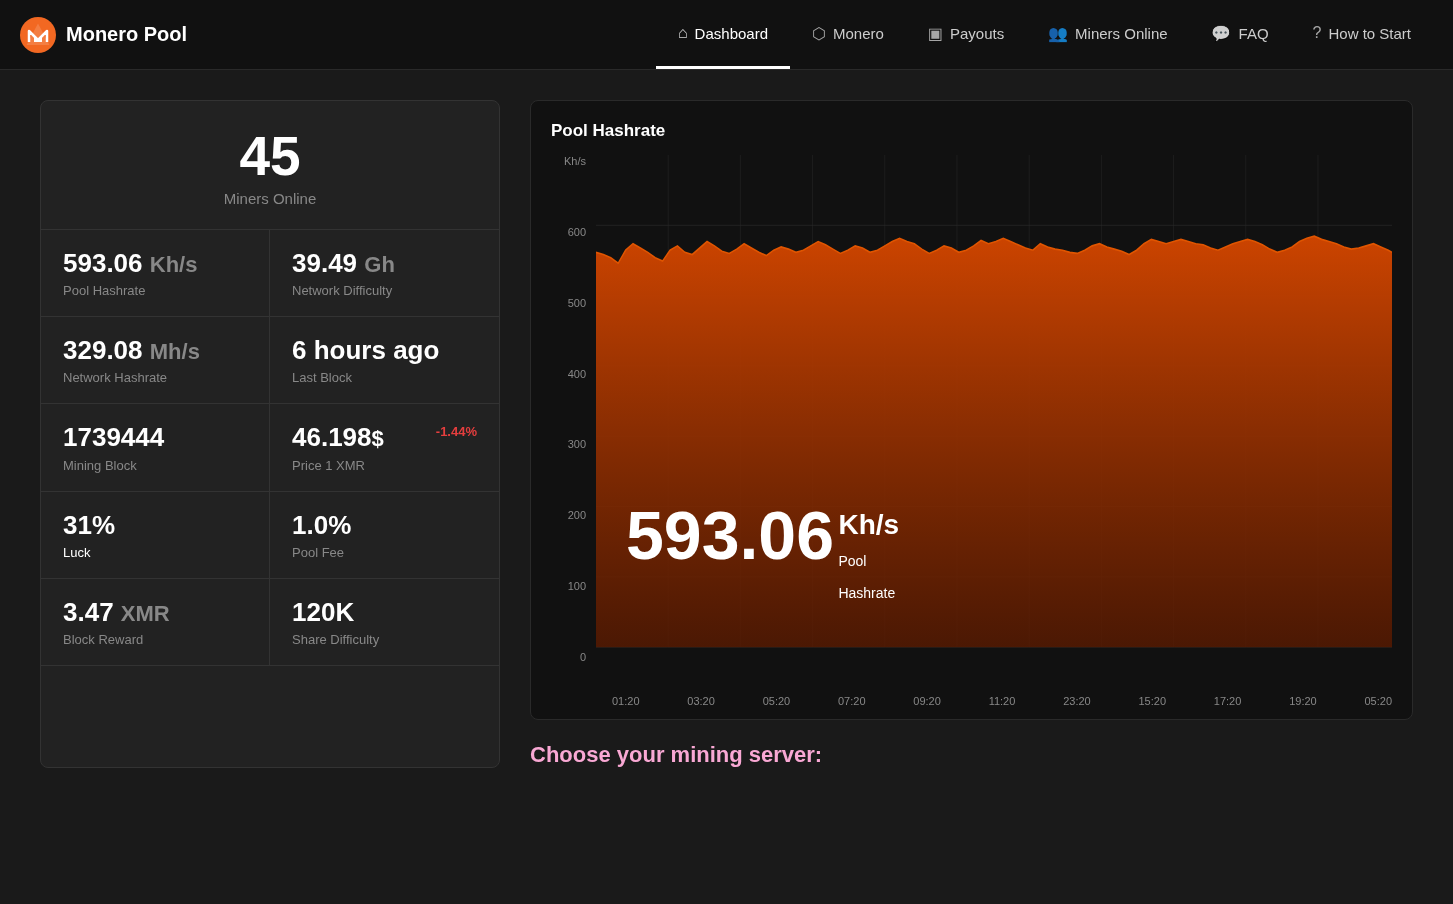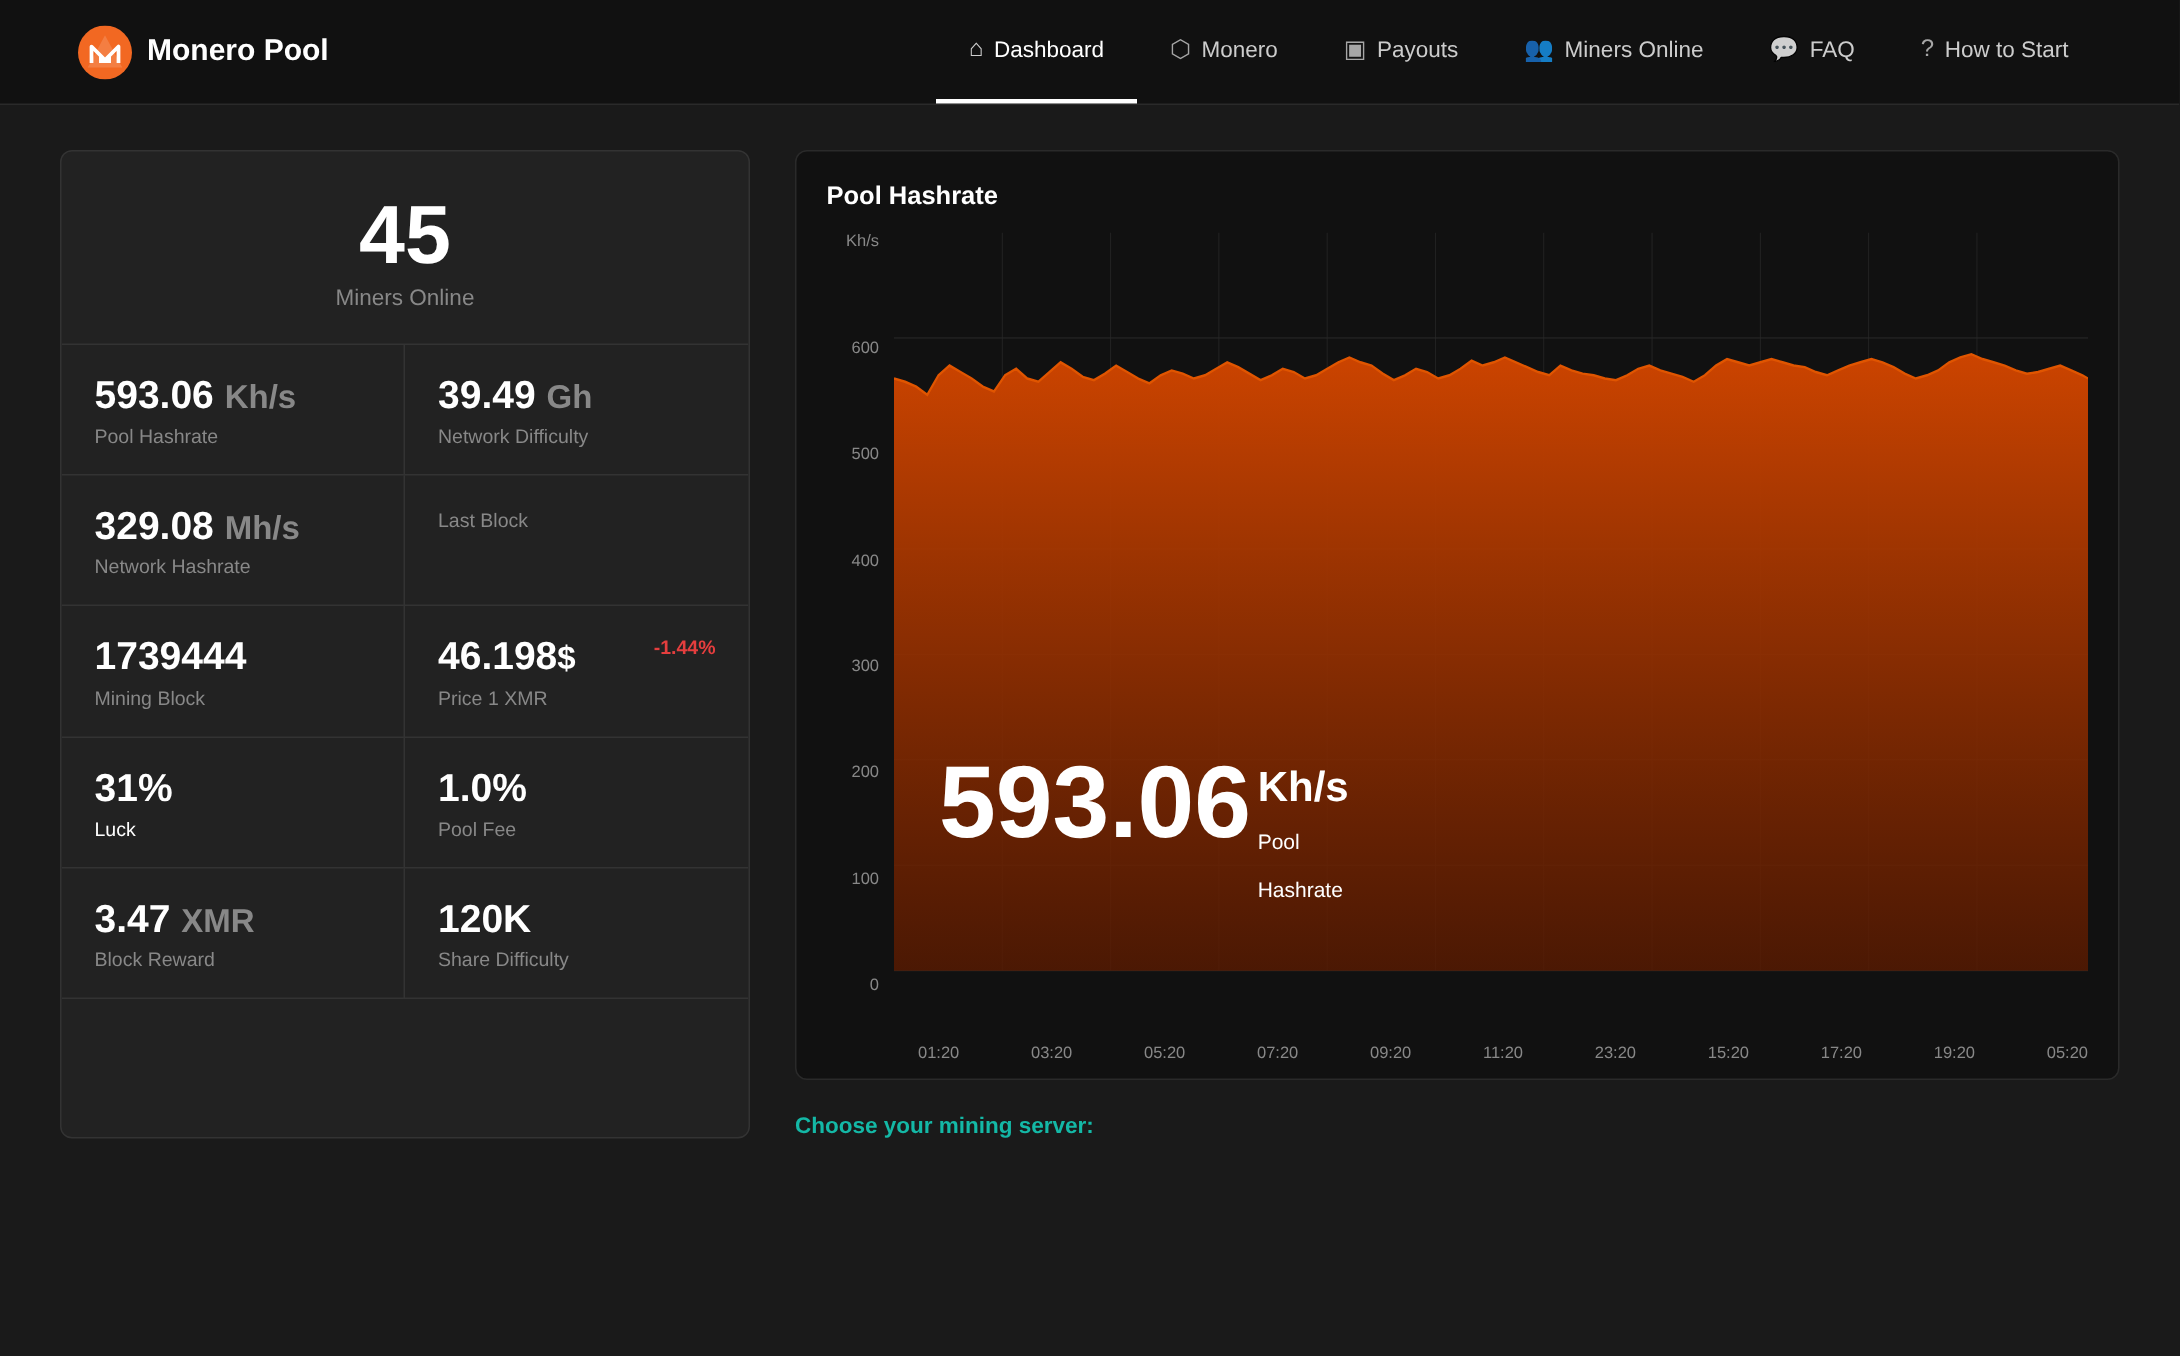--- a/index.html
+++ b/index.html
@@ -9,21 +9,21 @@
       font-family: 'Segoe UI', Arial, sans-serif;
       min-height: 904px;
       width: 1453px;
     }
 
     
     header {
       background: #111;
       display: flex;
       align-items: center;
-      padding: 0 52px;
+      padding: 0 20px;
       height: 70px;
       border-bottom: 1px solid #2a2a2a;
     }
     .logo-area {
       display: flex;
       align-items: center;
       gap: 10px;
       margin-right: auto;
     }
     .logo-icon {
@@ -218,23 +218,23 @@
       justify-content: space-between;
       padding: 6px 0 0 0;
       margin-left: 16px;
     }
     .x-label {
       font-size: 11px;
       color: #888;
     }
 
     .choose-server {
-      font-size: 15px;
-      font-weight: bold;
-      color: #14b8a6;
+      font-size: 22px;
+      font-weight: bold;
+      color: #f9a8d4;
       margin-top: 22px;
     }
   </style>
 </head>
 <body>
 
 <header>
   <div class="logo-area">
 
     <svg class="logo-icon" viewBox="0 0 36 36">
@@ -313,20 +313,23 @@
       <div class="stat-cell">
         <div class="stat-value">
           <span>329.08</span>&nbsp;<span class="unit">Mh/s</span>
         </div>
         <div class="stat-label">
           <span>Network</span>&nbsp;<span>Hashrate</span>
         </div>
       </div>
 
       <div class="stat-cell">
+        <div class="stat-value">
+          <span>6 hours ago</span>
+        </div>
         <div class="stat-label">
           <span>Last</span>&nbsp;<span>Block</span>
         </div>
       </div>
 
       <div class="stat-cell">
         <div class="stat-value">
           <span>1739444</span>
         </div>
         <div class="stat-label">

